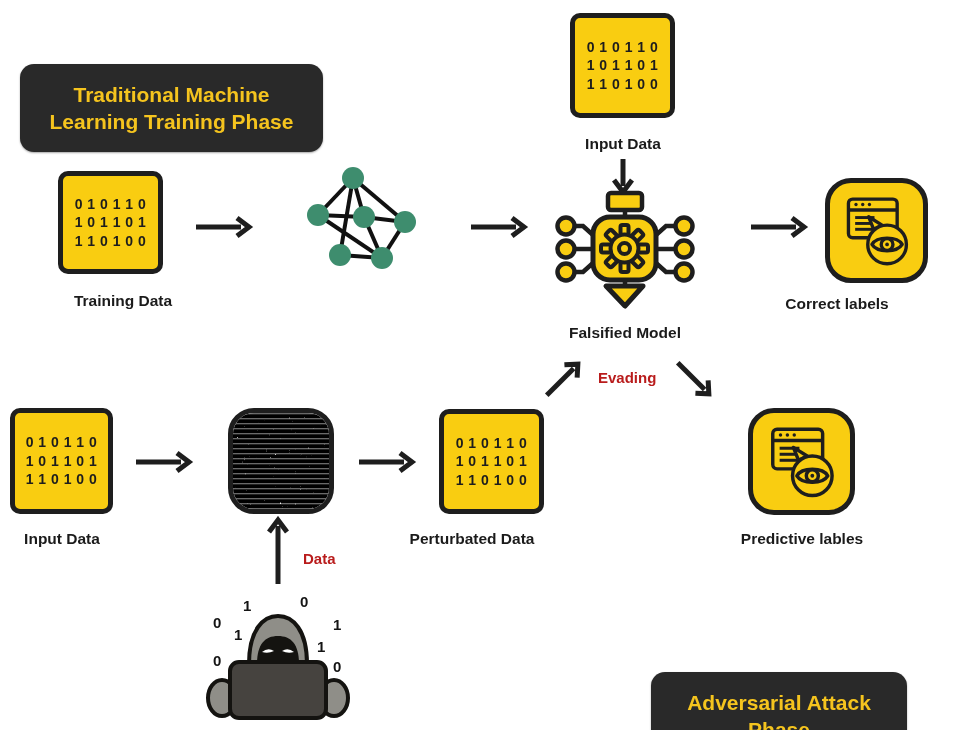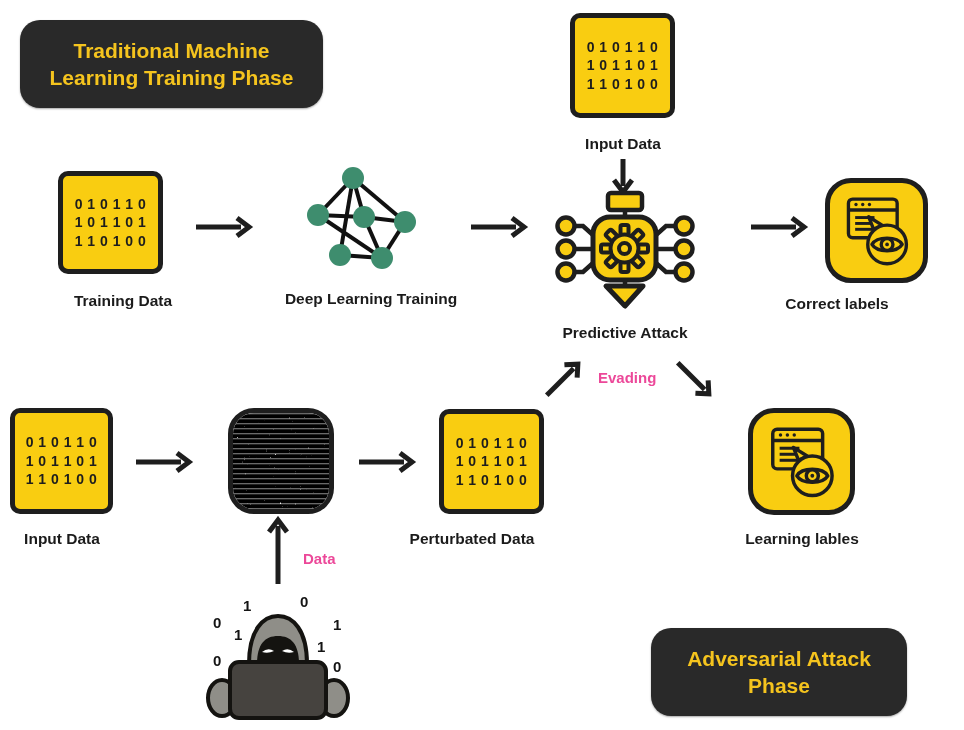--- a/index.html
+++ b/index.html
@@ -3,43 +3,44 @@
 <meta charset="utf-8">
 <style>
   html,body{margin:0;padding:0;background:#ffffff;}
   #canvas{
     position:relative;width:964px;height:730px;background:#ffffff;
     font-family:"Liberation Sans",sans-serif;overflow:hidden;
   }
   .abs{position:absolute;}
   
   .phase-box{
-    background:#292929;border-radius:20px;color:#F5C41E;
+    background:#292929;border-radius:14px;color:#F5C41E;
     display:flex;align-items:center;justify-content:center;text-align:center;
     font-weight:bold;font-size:21px;line-height:1.3;
     box-shadow:0 1px 2px rgba(0,0,0,.35);
+    margin-top:44px;
   }
   .phase-box .inner{display:block;}
   
   .binary-box{
     background:#F9CD11;border:5px solid #1E1E1E;border-radius:10px;
     display:flex;flex-direction:column;align-items:center;justify-content:center;
     box-sizing:border-box;
   }
   .binary-line{
     font-weight:bold;font-size:14px;line-height:1.32;color:#1D1D1D;
     white-space:pre;letter-spacing:0.5px;
   }
   
   .caption{
     font-weight:bold;font-size:15.5px;color:#1B1B1B;text-align:left;
     white-space:nowrap;transform:translateX(-50%);
   }
   .small-caption{
-    font-weight:bold;font-size:15px;color:#ec4899;white-space:nowrap;
+    font-weight:bold;font-size:15px;color:#b91c1c;white-space:nowrap;
   }
   
   .icon-box{
     background:#F9CD11;border:5px solid #1E1E1E;border-radius:26px;
     box-sizing:border-box;display:flex;align-items:center;justify-content:center;
   }
   
   .noise-box{
     border:5px solid #1E1E1E;border-radius:26px;box-sizing:border-box;
     overflow:hidden;background:#dcdcdc;
@@ -96,21 +97,20 @@
     </g>
     <g fill="#3E8D6E">
       <circle cx="53" cy="13" r="11"></circle>
       <circle cx="18" cy="50" r="11"></circle>
       <circle cx="64" cy="52" r="11"></circle>
       <circle cx="105" cy="57" r="11"></circle>
       <circle cx="40" cy="90" r="11"></circle>
       <circle cx="82" cy="93" r="11"></circle>
     </g>
   </svg>
-  <div class="caption abs" style="left:371px;top:290px;">Deep Learning Training</div>
 
   <svg class="abs" style="left:468px;top:215px;" width="64" height="24" viewBox="0 0 64 24">
     <line x1="3" y1="12" x2="48" y2="12" stroke="#1E1E1E" stroke-width="5"></line>
     <path d="M44 3 L56 12 L44 21" fill="none" stroke="#1E1E1E" stroke-width="5"></path>
   </svg>
 
   <div class="binary-box abs" style="left:570px;top:13px;width:105px;height:105px;">
     <div class="binary-line">0 1 0 1 1 0</div>
     <div class="binary-line">1 0 1 1 0 1</div>
     <div class="binary-line">1 1 0 1 0 0</div>
@@ -156,21 +156,21 @@
       <circle cx="21" cy="64" r="8.5"></circle>
       <circle cx="21" cy="87" r="8.5"></circle>
       <circle cx="139" cy="41" r="8.5"></circle>
       <circle cx="139" cy="64" r="8.5"></circle>
       <circle cx="139" cy="87" r="8.5"></circle>
     </g>
 
     <line x1="80" y1="95" x2="80" y2="100" stroke="#1E1E1E" stroke-width="4.5"></line>
     <path d="M61 101 L98 101 L80 121 Z" fill="#F9CD11" stroke="#1E1E1E" stroke-width="5" stroke-linejoin="round"></path>
   </svg>
-  <div class="caption abs" style="left:625px;top:324px;">Predictive Attack</div>
+  <div class="caption abs" style="left:625px;top:324px;">Falsified Model</div>
 
   <svg class="abs" style="left:748px;top:215px;" width="64" height="24" viewBox="0 0 64 24">
     <line x1="3" y1="12" x2="48" y2="12" stroke="#1E1E1E" stroke-width="5"></line>
     <path d="M44 3 L56 12 L44 21" fill="none" stroke="#1E1E1E" stroke-width="5"></path>
   </svg>
 
   <div class="icon-box abs" style="left:825px;top:178px;width:103px;height:105px;">
     <svg width="84" height="84" viewBox="0 0 100 100">
       <rect x="16" y="12" width="58" height="46" rx="5" fill="none" stroke="#1E1E1E" stroke-width="4"></rect>
       <line x1="16" y1="25" x2="74" y2="25" stroke="#1E1E1E" stroke-width="4"></line>
@@ -258,21 +258,21 @@
       <line x1="24" y1="34" x2="47" y2="34" stroke="#1E1E1E" stroke-width="3.5"></line>
       <line x1="24" y1="41" x2="47" y2="41" stroke="#1E1E1E" stroke-width="3.5"></line>
       <line x1="24" y1="48" x2="47" y2="48" stroke="#1E1E1E" stroke-width="3.5"></line>
       <path d="M46 48 L40 33 L56 43 Z" fill="#F9CD11" stroke="#1E1E1E" stroke-width="4" stroke-linejoin="round"></path>
       <circle cx="62" cy="66" r="23" fill="#F9CD11" stroke="#1E1E1E" stroke-width="4"></circle>
       <path d="M44 66 C 50 56, 74 56, 80 66 C 74 76, 50 76, 44 66 Z" fill="none" stroke="#1E1E1E" stroke-width="4" stroke-linejoin="round"></path>
       <circle cx="62" cy="66" r="7" fill="none" stroke="#1E1E1E" stroke-width="4"></circle>
       <circle cx="62" cy="66" r="2.2" fill="#1E1E1E"></circle>
     </svg>
   </div>
-  <div class="caption abs" style="left:802px;top:530px;">Learning lables</div>
+  <div class="caption abs" style="left:802px;top:530px;">Predictive lables</div>
 
   <div class="abs" style="left:195px;top:592px;width:170px;height:138px;">
     <svg width="170" height="138" viewBox="0 0 170 138">
 
       <path d="M54 72 C54 38, 68 24, 83 24 C98 24, 112 38, 112 72 Z" fill="#8F8E88" stroke="#141310" stroke-width="4" stroke-linejoin="round"></path>
 
       <path d="M62 72 C62 52, 70 44, 83 44 C96 44, 104 52, 104 72 Z" fill="#141310"></path>
 
       <path d="M67 60 q6 -5 12 -1 q-6 3 -12 1 Z" fill="#ffffff"></path>
       <path d="M99 60 q-6 -5 -12 -1 q6 3 12 1 Z" fill="#ffffff"></path>

